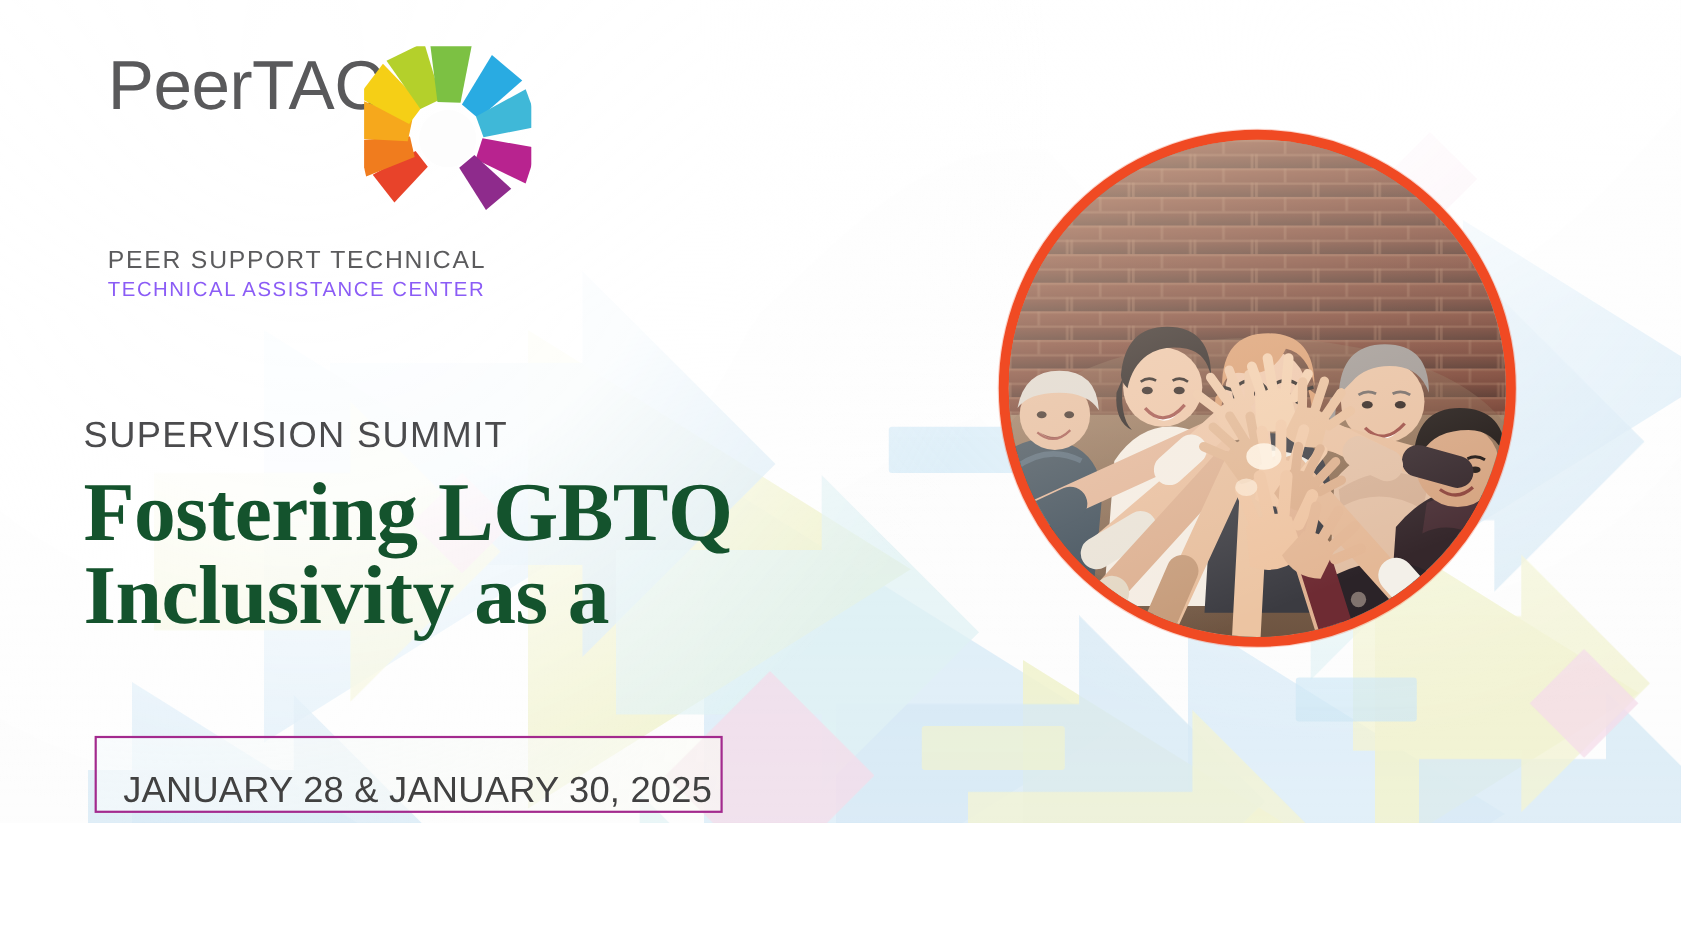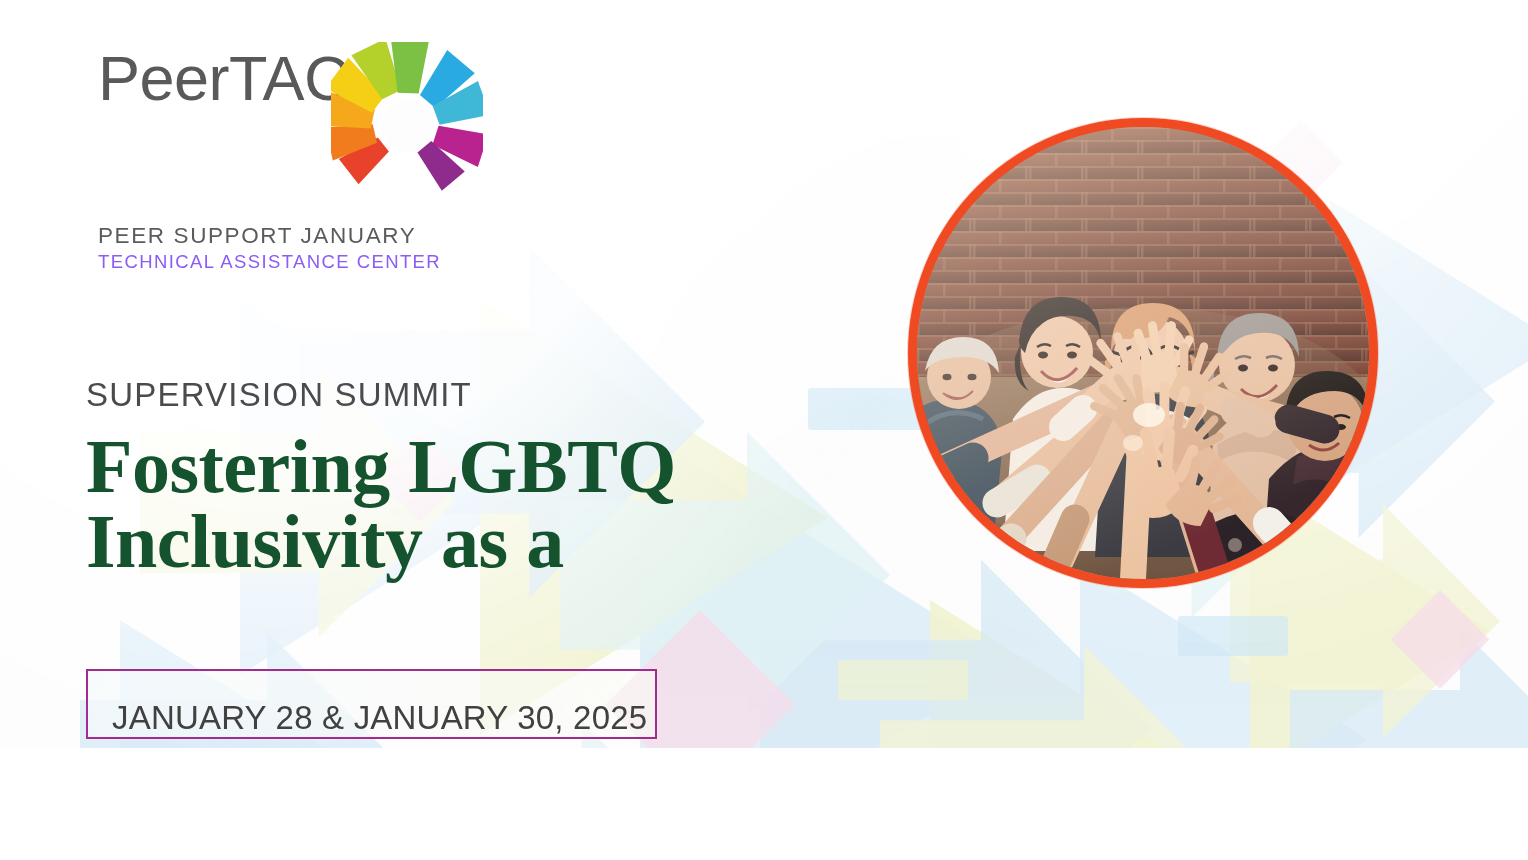--- a/index.html
+++ b/index.html
@@ -38,21 +38,21 @@
   #logo-sub1{
     margin-top:9px; font-size:22.5px; color:#5b5b5d;
     letter-spacing:1.6px; font-weight:400; white-space:nowrap;
   }
   #logo-sub2{
     margin-top:2px; font-size:18.5px; color:#8b5cf6;
     letter-spacing:1.4px; font-weight:400; white-space:nowrap;
   }
 
   
-  #headline-block{ position:absolute; left:86px; top:378px; z-index:6; width:700px; }
+  #headline-block{ position:absolute; left:76px; top:378px; z-index:6; width:700px; }
   #eyebrow{
     font-size:33px; color:#4b4b4d; letter-spacing:1.2px;
     font-weight:400; white-space:nowrap; line-height:1.0;
   }
   #title{
     margin-top:18px;
     font-family:"Liberation Serif", serif;
     font-weight:700;
     font-size:76px; line-height:0.99;
     color:#14532d;
@@ -212,21 +212,21 @@
             <g transform="rotate(140)">
               <circle cx="0" cy="-38" r="7.2" fill="#8e2b8c"></circle>
               <path d="M-9 -27 L9 -27 L15 -72 L-15 -72 Z" fill="#8e2b8c"></path>
             </g>
 
             <circle cx="0" cy="0" r="26" fill="#fdfdfd"></circle>
           </g>
         </svg>
       </div>
     </div>
-    <div id="logo-sub1">PEER SUPPORT JANUARY</div>
+    <div id="logo-sub1">PEER SUPPORT TECHNICAL</div>
     <div id="logo-sub2">TECHNICAL ASSISTANCE CENTER</div>
   </div>
 
   <div id="headline-block">
     <div id="eyebrow">SUPERVISION SUMMIT</div>
     <div id="title">
       <div>Fostering LGBTQ</div>
       <div>Inclusivity as a</div>
     </div>
   </div>

